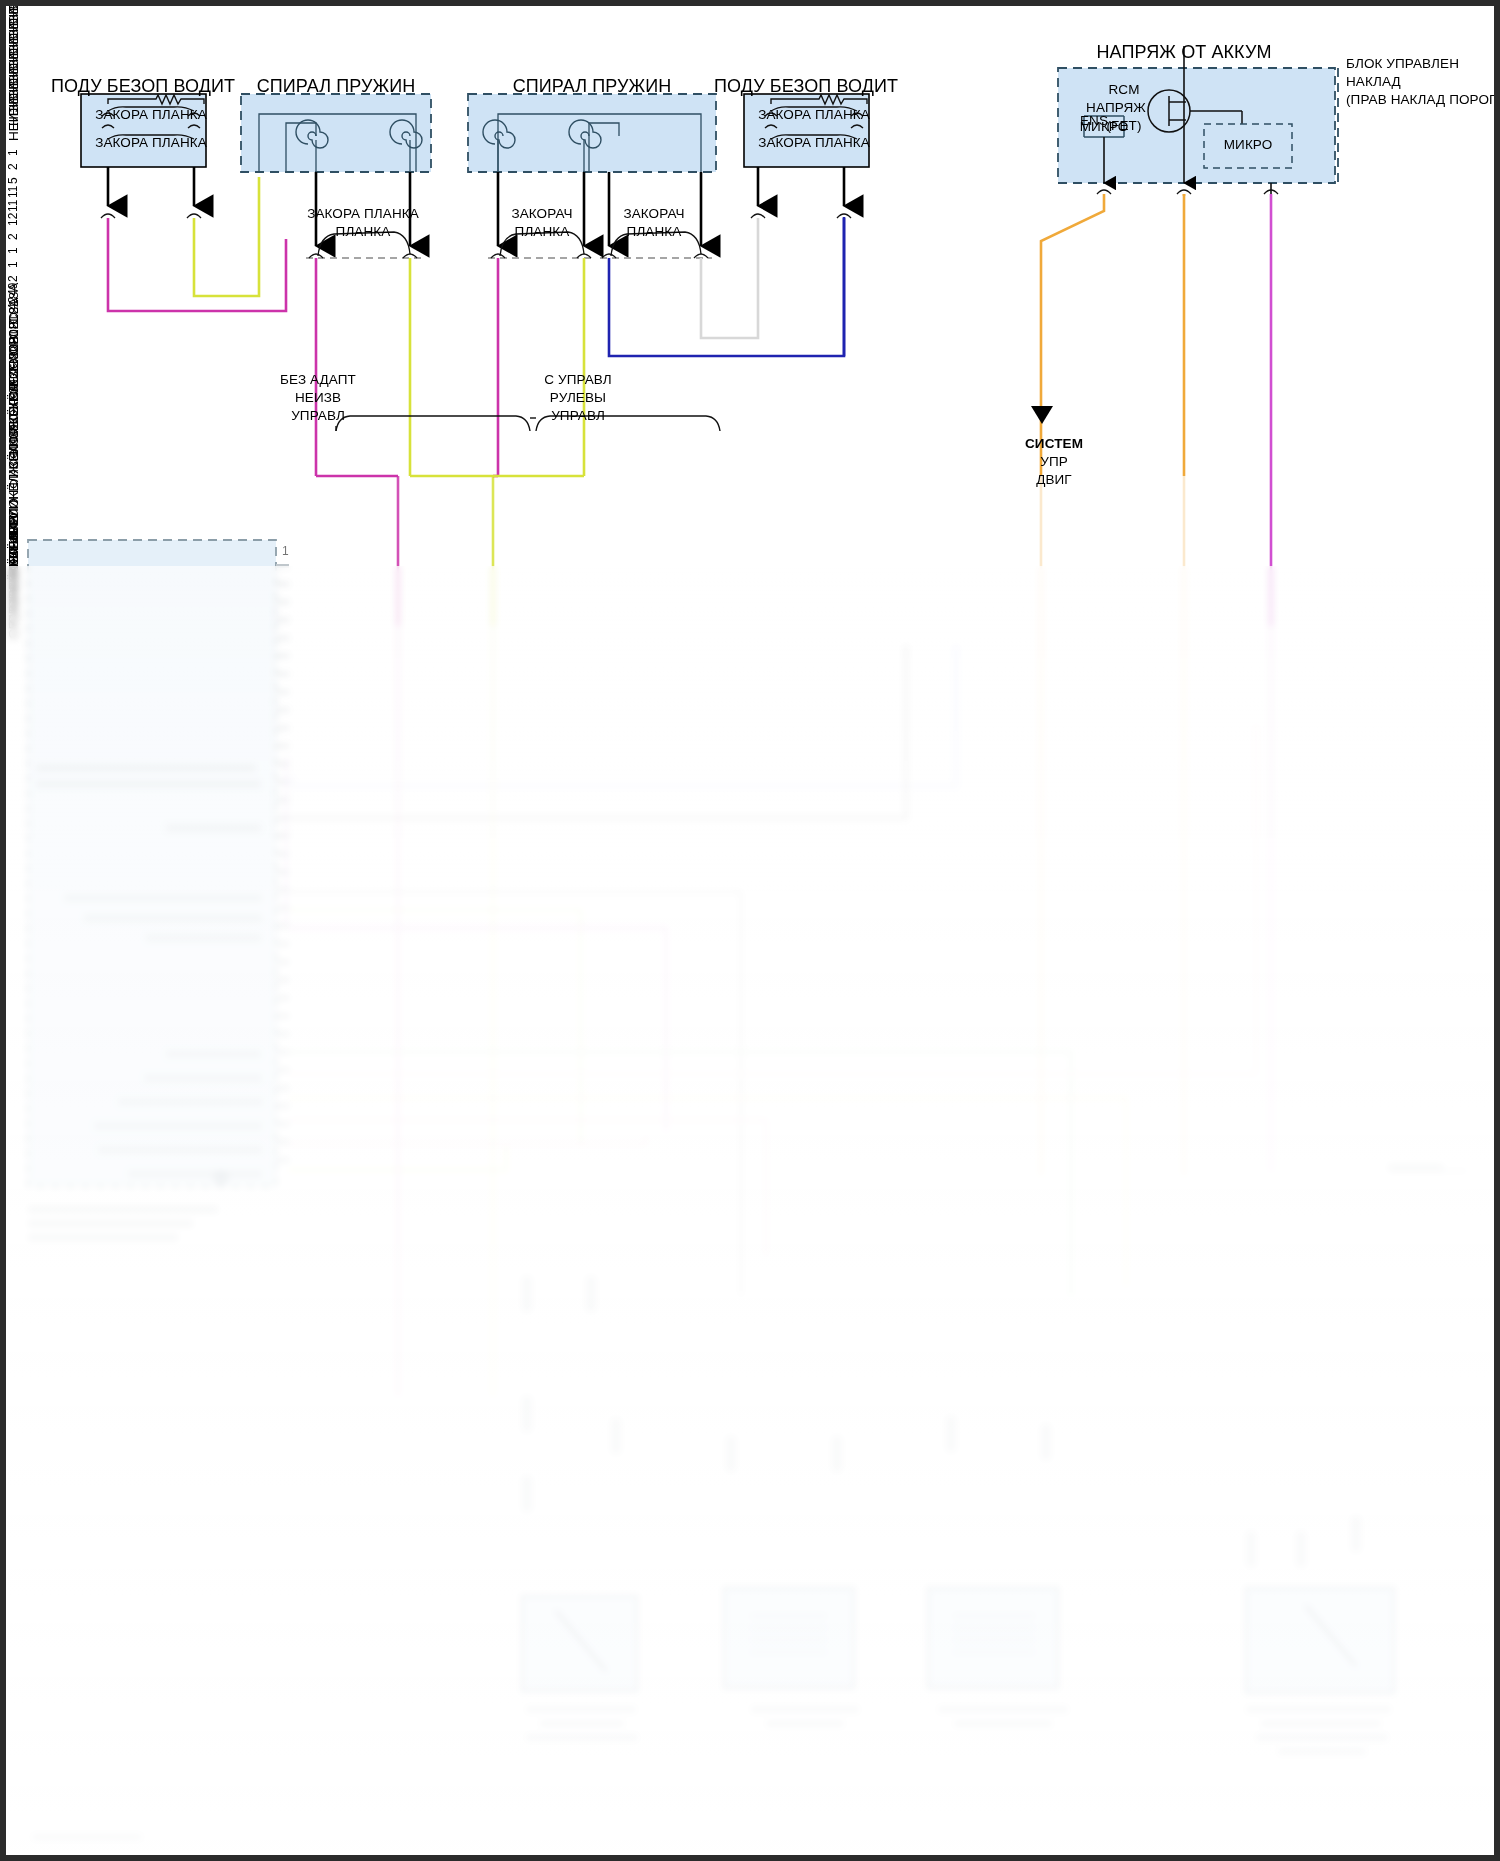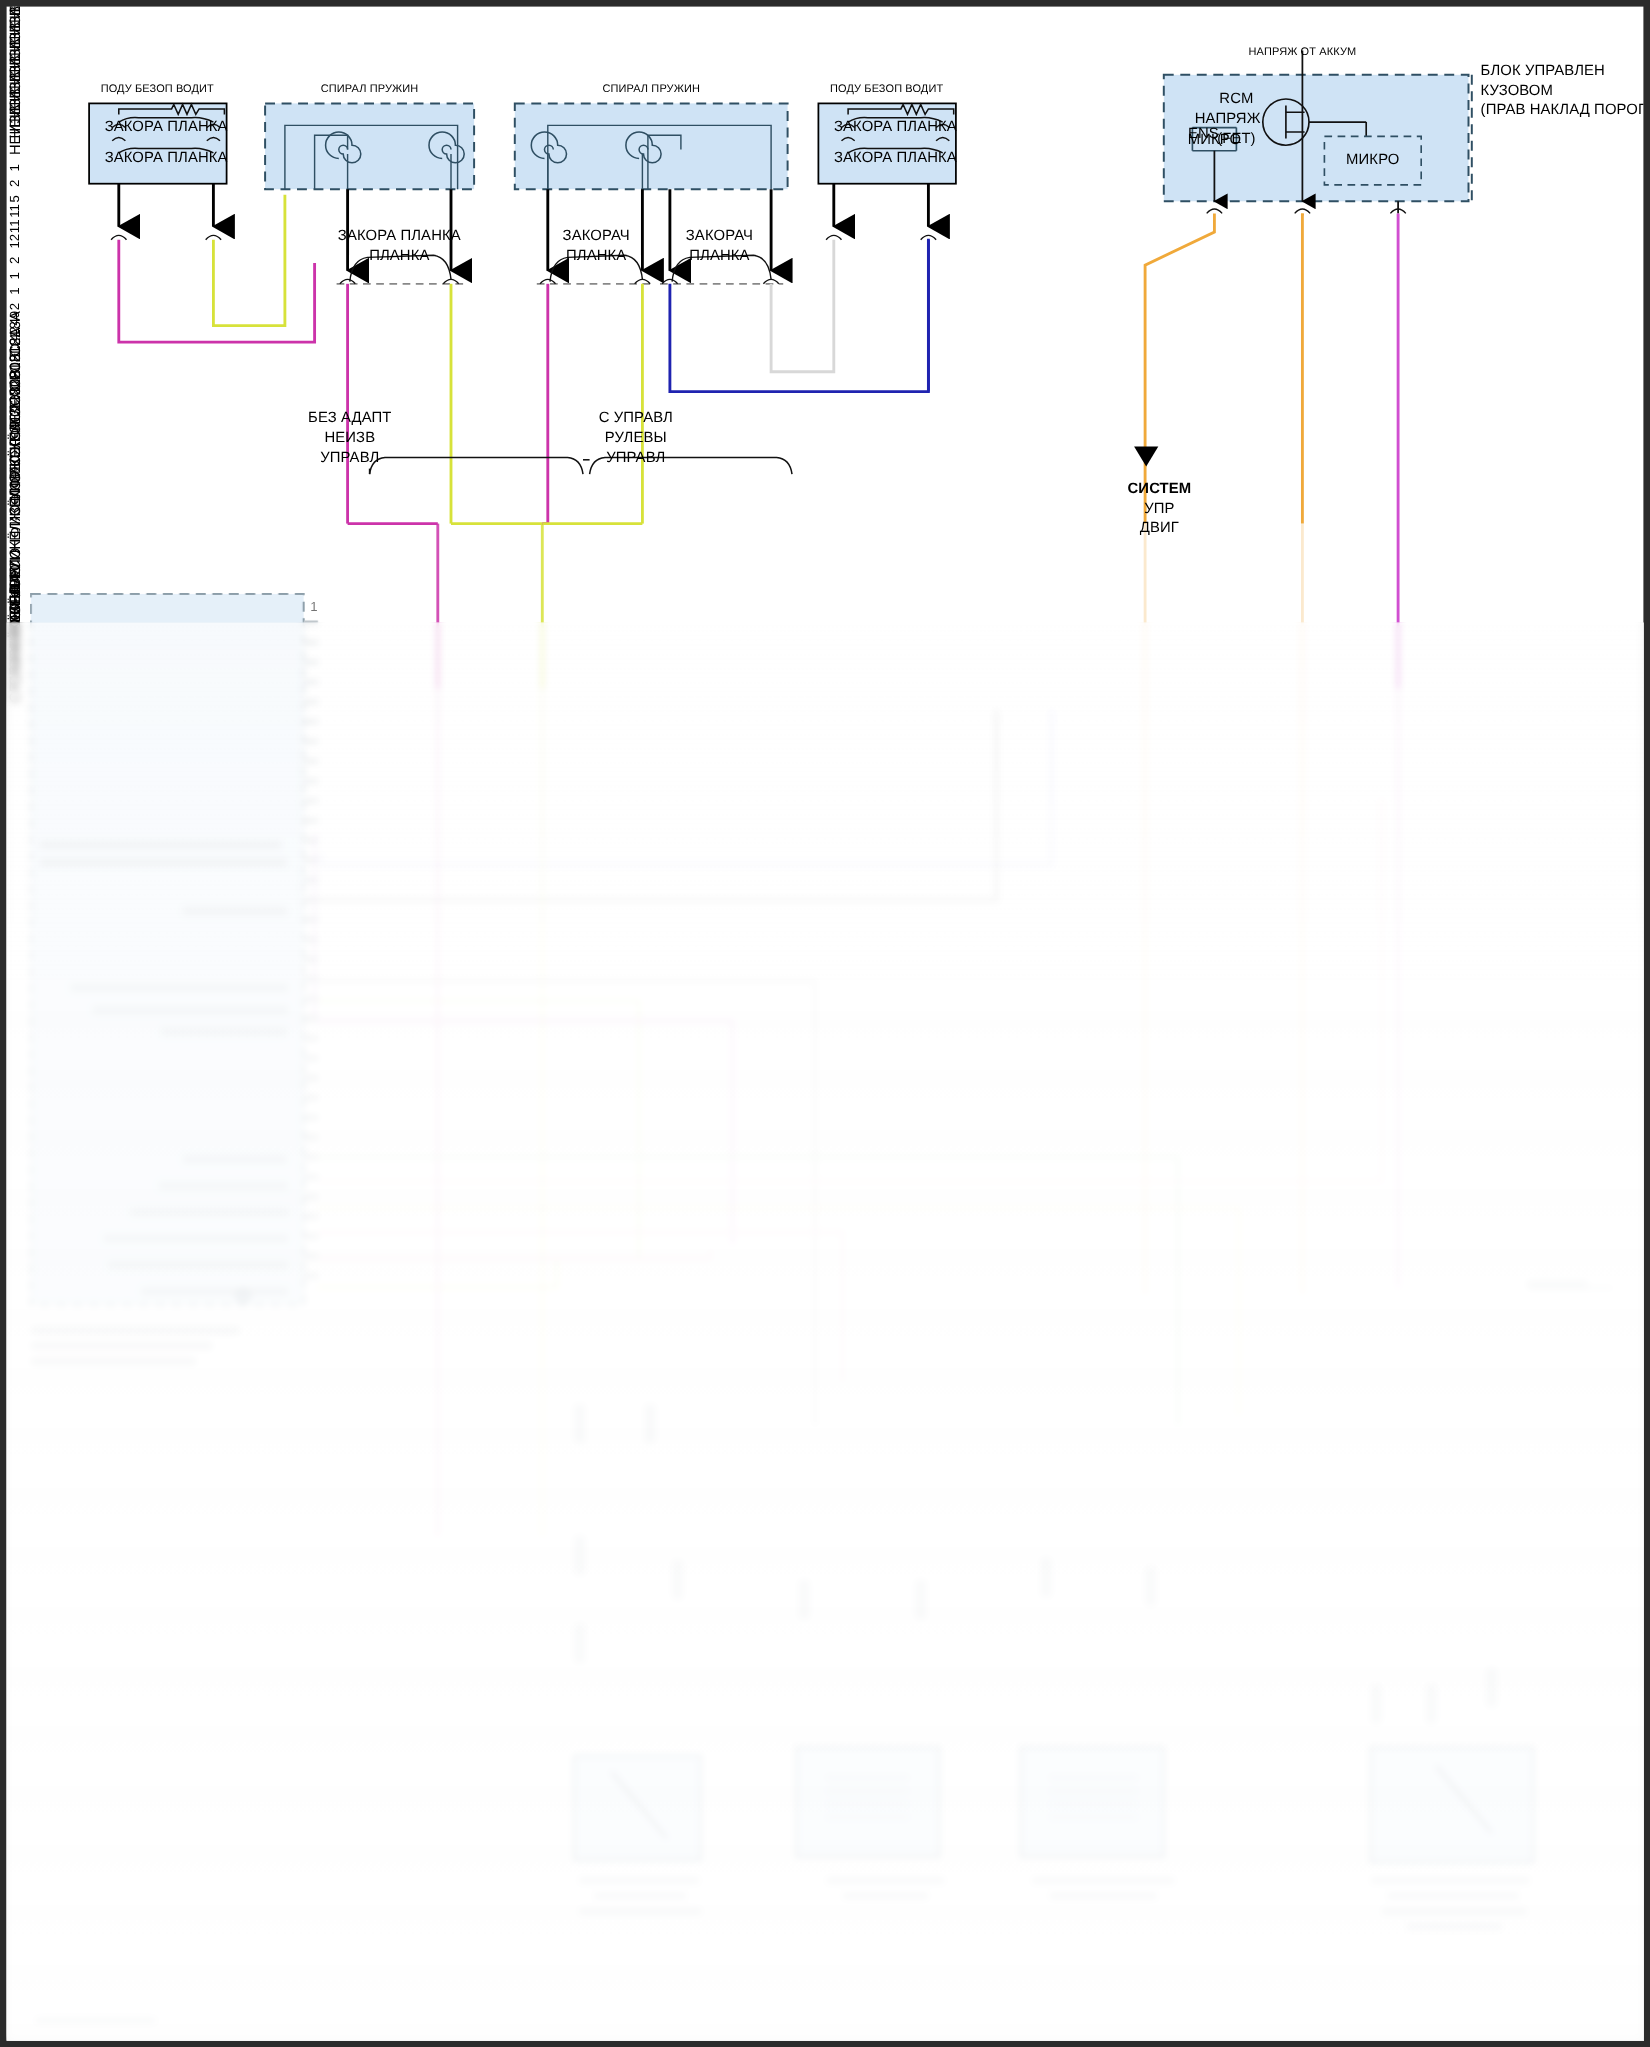--- a/index.html
+++ b/index.html
@@ -22,21 +22,21 @@
     pointer-events:none;
   }
   #fade-overlay2{
     position:absolute;left:0;top:560px;width:1500px;height:1301px;
     background:linear-gradient(to bottom, rgba(255,255,255,0.25) 0%, rgba(255,255,255,0.55) 25%, rgba(255,255,255,0.62) 100%);
     pointer-events:none;
   }
   .lbl{position:absolute;font-size:13.5px;color:#000;white-space:nowrap;letter-spacing:.1px;}
   .lbl.c{transform:translateX(-50%);text-align:center;}
   .rot{transform-origin:0 0;transform:rotate(-90deg);white-space:nowrap;font-size:13.5px;}
-  .box-title{font-size:10px;}
+  .box-title{font-size:18px;}
   .small{font-size:12px;}
 </style>
 </head>
 <body>
 
 <div id="page">
   <div id="canvas">
 
   <svg id="diagram" xmlns="http://www.w3.org/2000/svg">
     <defs>
@@ -349,21 +349,21 @@
     </g>
   </svg>
 
   <div class="lbl c box-title" style="left:137px;top:70px;">ПОДУ БЕЗОП ВОДИТ</div>
   <div class="lbl c box-title" style="left:330px;top:70px;">СПИРАЛ ПРУЖИН</div>
   <div class="lbl c box-title" style="left:586px;top:70px;">СПИРАЛ ПРУЖИН</div>
   <div class="lbl c box-title" style="left:800px;top:70px;">ПОДУ БЕЗОП ВОДИТ</div>
   <div class="lbl c box-title" style="left:1178px;top:36px;">НАПРЯЖ ОТ АККУМ</div>
 
   <div class="lbl" style="left:1340px;top:50px;">БЛОК УПРАВЛЕН</div>
-  <div class="lbl" style="left:1340px;top:68px;">КУЗОВОМ</div>
+  <div class="lbl" style="left:1340px;top:68px;">НАКЛАД</div>
   <div class="lbl" style="left:1340px;top:86px;">(ПРАВ НАКЛАД ПОРОГА ПОД</div>
 
   <div class="lbl c" style="left:145px;top:101px;">ЗАКОРА ПЛАНКА</div>
   <div class="lbl c" style="left:145px;top:129px;">ЗАКОРА ПЛАНКА</div>
 
   <div class="lbl c" style="left:808px;top:101px;">ЗАКОРА ПЛАНКА</div>
   <div class="lbl c" style="left:808px;top:129px;">ЗАКОРА ПЛАНКА</div>
 
   <div class="lbl c" style="left:1118px;top:76px;">RCM</div>
   <div class="lbl c" style="left:1110px;top:94px;">НАПРЯЖ</div>

